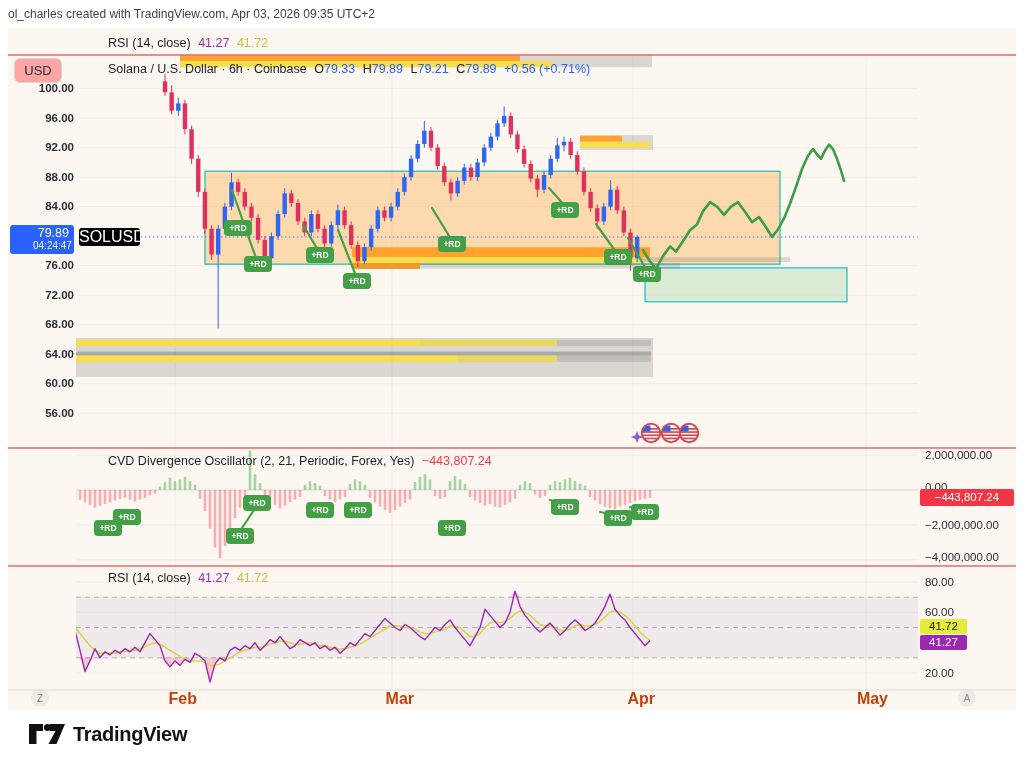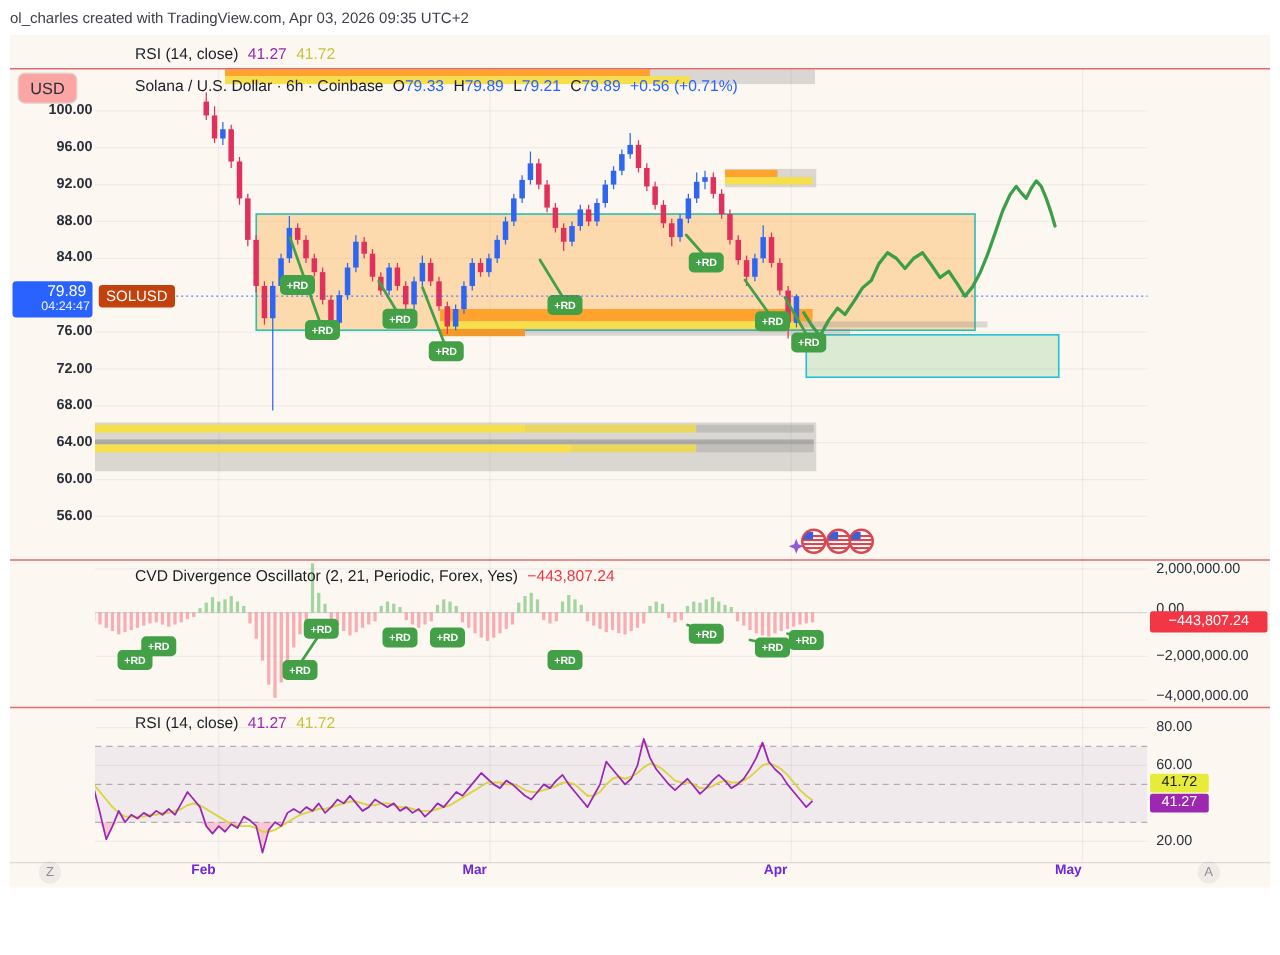--- a/index.html
+++ b/index.html
@@ -18,29 +18,29 @@
   .rsi-legend{left:84px;top:571px;}
   .usd-btn{position:absolute;left:14px;top:58px;width:48px;height:25px;background:#fca5a5;
            border:1px solid #ddd8cf;border-radius:6px;font-family:"Liberation Sans",sans-serif;
            font-size:13px;color:#2a2e39;cursor:pointer;}
   .ytick{position:absolute;left:8px;width:66px;text-align:right;font-size:11.5px;color:#2a2e39;line-height:14px;font-weight:bold;}
   .rtick{position:absolute;left:925px;width:95px;text-align:left;font-size:11.5px;color:#2a2e39;line-height:14px;}
   .price-badge{position:absolute;left:10px;top:225px;width:64px;height:29px;background:#2962FF;
                border-radius:3px;color:#fff;}
   .price-badge .p{font-size:12.5px;text-align:right;padding:2px 5px 0 0;line-height:13px;}
   .price-badge .cd{font-size:10px;text-align:left;padding-left:23px;line-height:12px;opacity:.95;}
-  .symbol-badge{position:absolute;left:79px;top:228px;width:61px;height:18px;background:#c2410c;
-                border-radius:3px;color:#fff;font-size:12px;text-align:center;line-height:18px;}
+  .symbol-badge{position:absolute;left:79px;top:228px;width:61px;height:18px;background:#000000;
+                border-radius:3px;color:#fff;font-size:16px;text-align:center;line-height:18px;}
   .cvd-badge{position:absolute;left:920px;top:489px;width:94px;height:17px;background:#F23645;border-radius:2px;
              color:#fff;font-size:11.5px;text-align:center;line-height:17px;}
   .rsi-badge{position:absolute;left:920px;width:47px;height:15px;border-radius:2px;font-size:11.5px;
              text-align:center;line-height:15px;}
   .rsi-badge.y{top:619px;background:#E7EB3A;color:#1c1e26;}
   .rsi-badge.p{top:635px;background:#9C27B0;color:#fff;}
-  .month{position:absolute;top:690px;width:44px;text-align:left;font-size:11px;font-weight:600;color:#6d28d9;}
+  .month{position:absolute;top:690px;width:44px;text-align:right;font-size:16px;font-weight:600;color:#c2410c;}
   .wmark{position:absolute;top:689px;width:18px;height:18px;border-radius:50%;background:rgba(0,0,0,0.05);
          color:#8b8d94;font-size:10.5px;text-align:center;line-height:18px;}
   .footer-logo{position:absolute;left:28px;top:721px;display:flex;align-items:center;gap:7px;}
   .footer-logo .brand{font-size:20px;font-weight:700;color:#101114;letter-spacing:-0.3px;}
 </style>
 </head>
 <body>
 
 <div class="stage">
   <div class="attribution">ol_charles created with TradingView.com, Apr 03, 2026 09:35 UTC+2</div>
@@ -570,13 +570,21 @@
   <div class="rsi-badge y">41.72</div>
   <div class="rsi-badge p">41.27</div>
 
   <div class="month" style="left:153px">Feb</div>
   <div class="month" style="left:370px">Mar</div>
   <div class="month" style="left:611px">Apr</div>
   <div class="month" style="left:844px">May</div>
   <div class="wmark" style="left:31px">Z</div>
   <div class="wmark" style="left:958px">A</div>
 
+  <div class="footer-logo">
+    <svg width="38" height="26" viewBox="0 0 38 26">
+      <path d="M1 3 H15 V10 H8.5 V23 H1 Z" fill="#101114"></path>
+      <circle cx="19.5" cy="6.5" r="3.6" fill="#101114"></circle>
+      <path d="M22 3 H37 L28.5 23 H20.5 L27.5 10 H22 Z" fill="#101114"></path>
+    </svg>
+    <span class="brand">TradingView</span>
+  </div>
 </div>
 
 </body></html>

